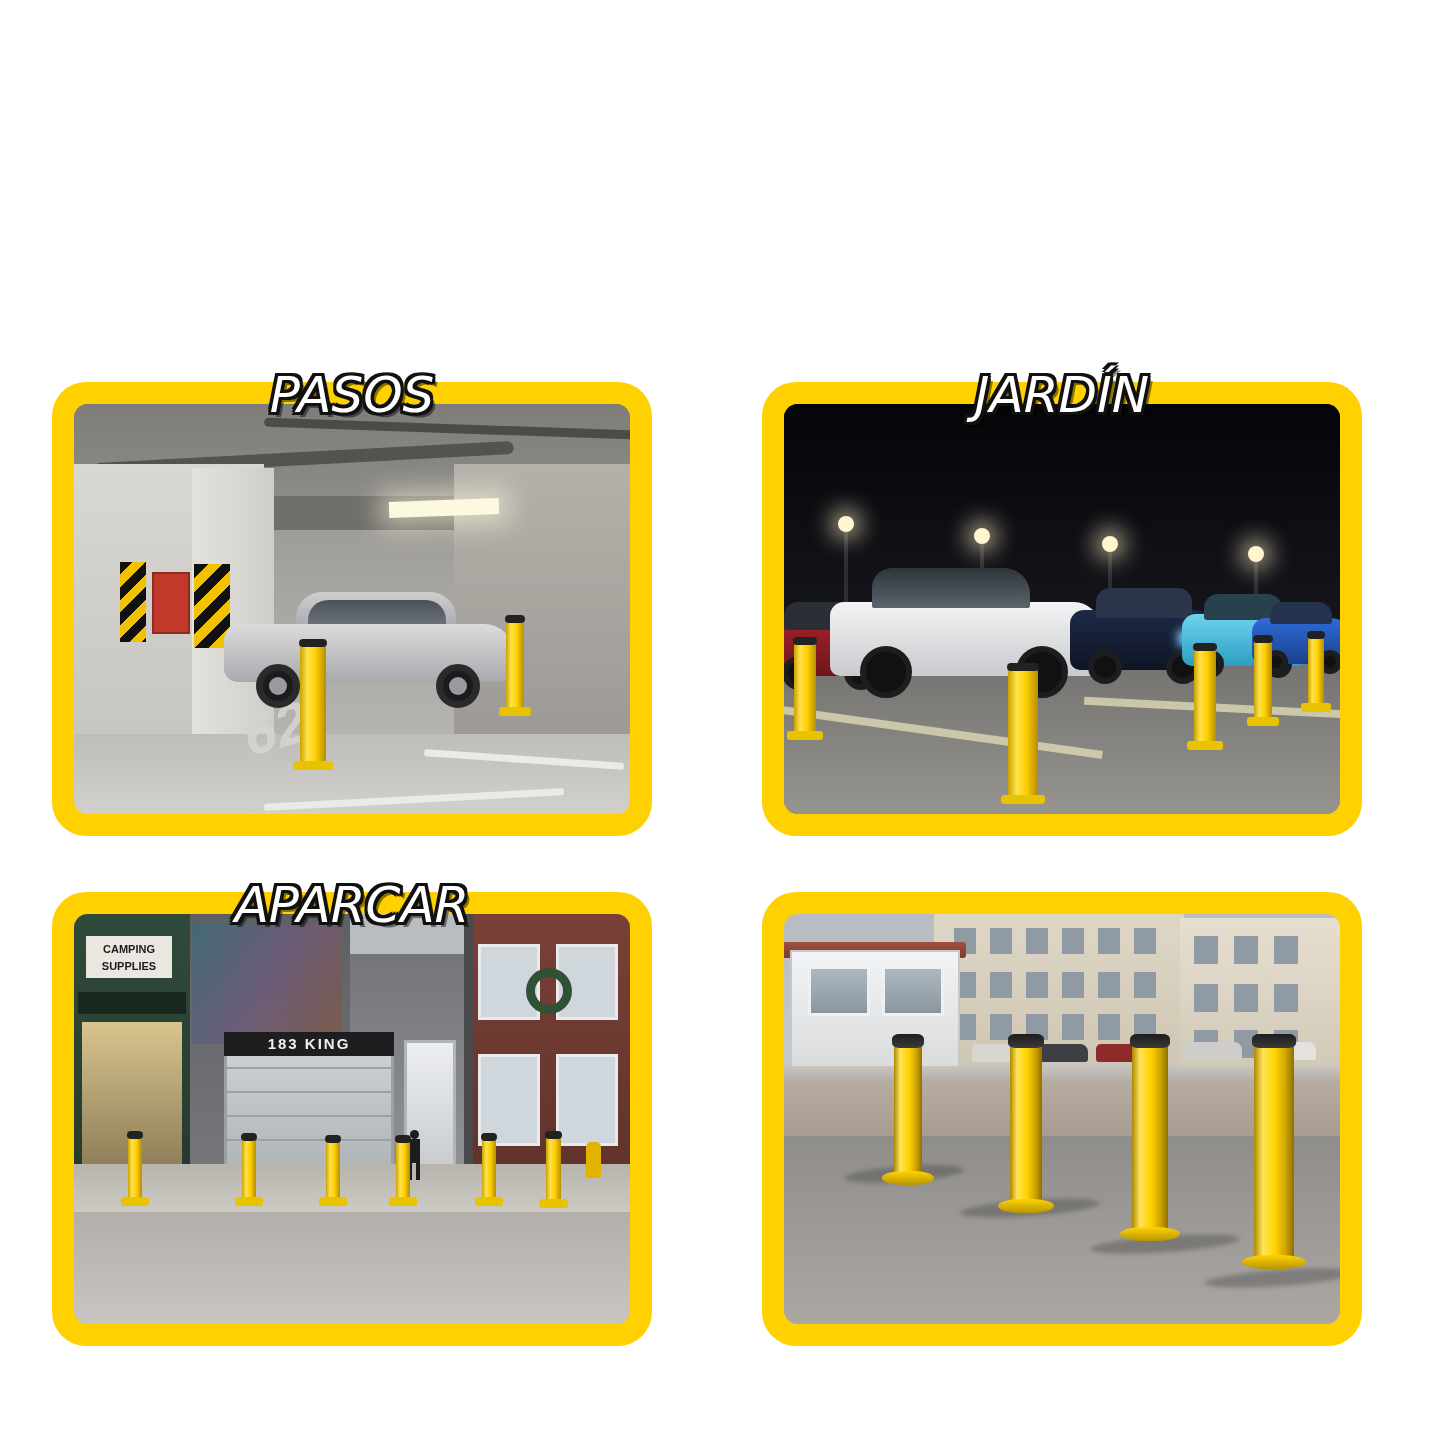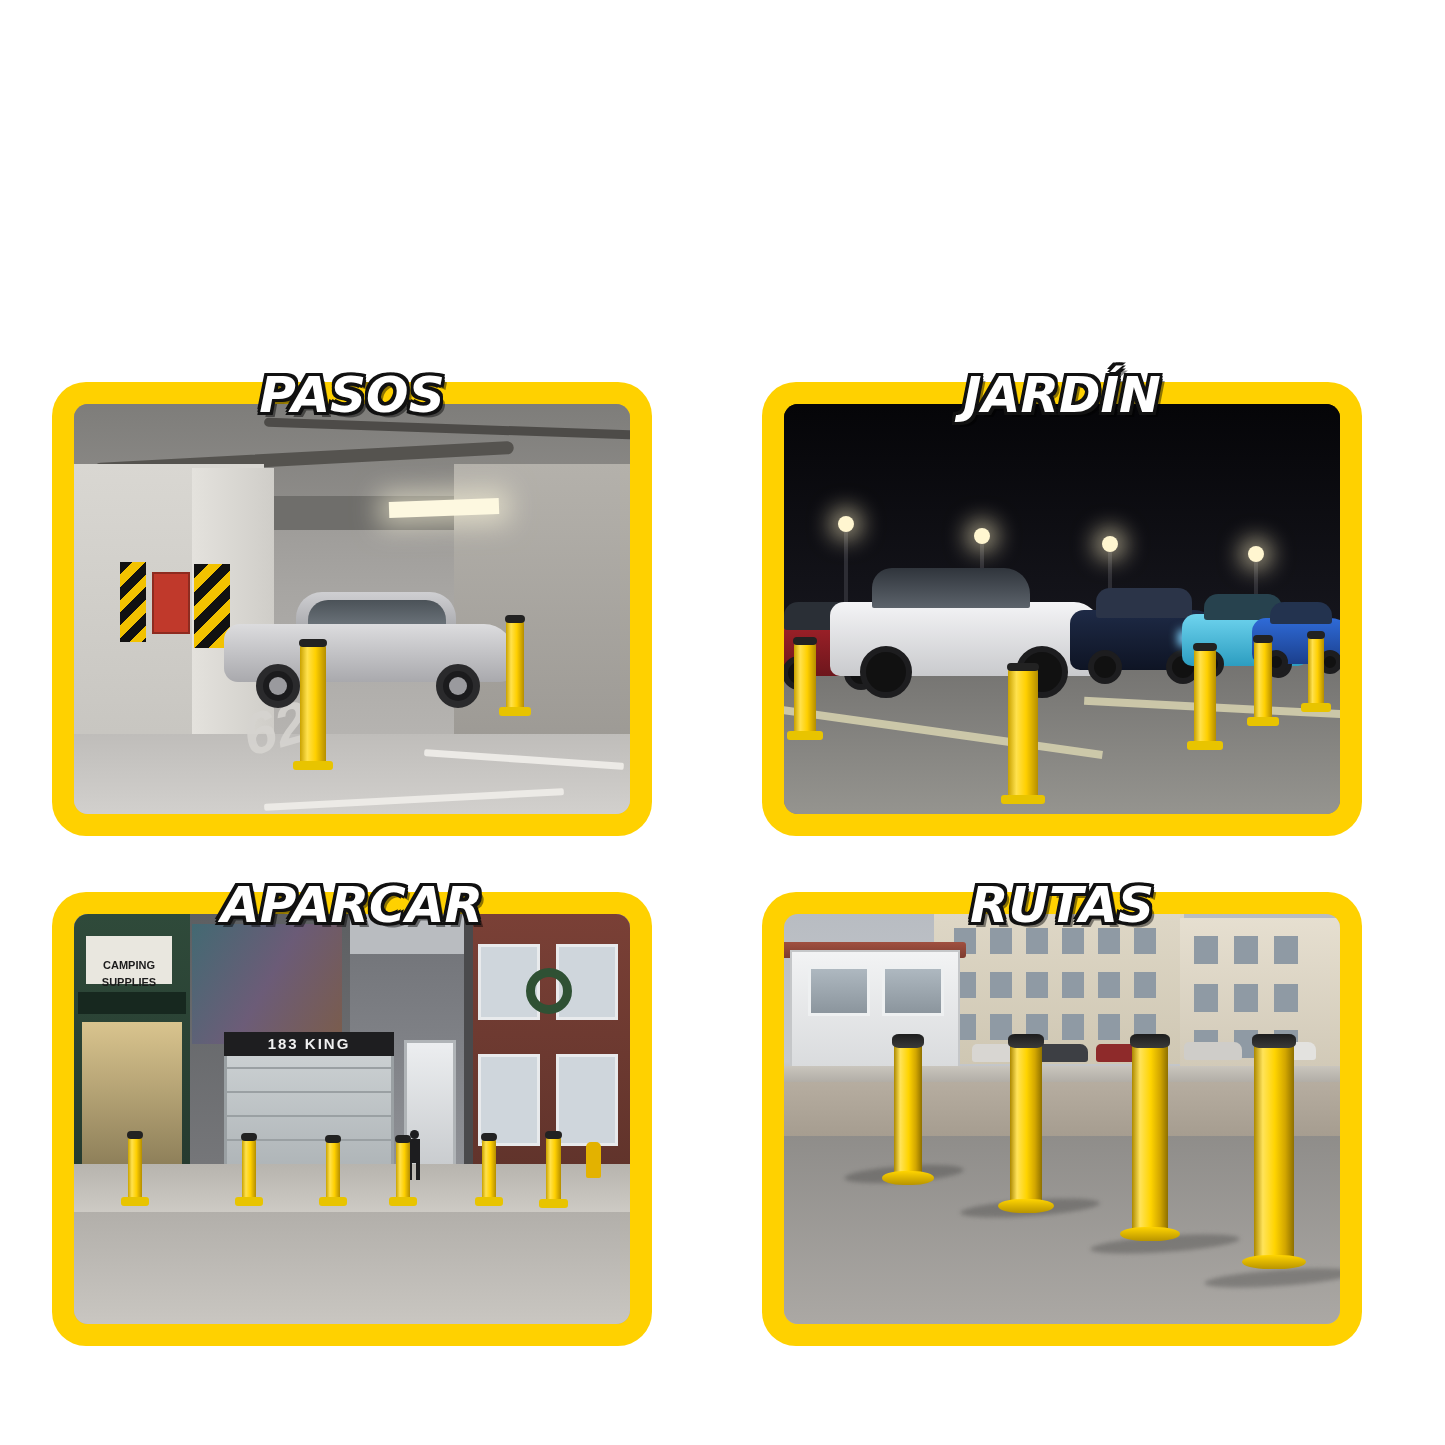--- a/index.html
+++ b/index.html
@@ -97,21 +97,21 @@
     background: #8a8a8a;
   }
   .card-label {
     position: absolute;
     left: 0;
     top: -16px;
     width: 600px;
     text-align: center;
     z-index: 20;
     font-family: "DejaVu Sans", sans-serif;
-    font-weight: 700;
+    font-weight: 400;
     font-style: italic;
     font-size: 50px;
     color: #ffffff;
     letter-spacing: 0px;
     text-shadow:
       -3px -3px 0 #111, 3px -3px 0 #111, -3px 3px 0 #111, 3px 3px 0 #111,
       0px -3px 0 #111, 0px 3px 0 #111, -3px 0px 0 #111, 3px 0px 0 #111,
       5px 5px 0 rgba(0,0,0,0.45);
     pointer-events: none;
     white-space: nowrap;
@@ -232,23 +232,23 @@
   .p2 .car .glass { position:absolute; border-radius:14px 14px 3px 3px; }
   .p2 .car .wheel { position:absolute; bottom:-14px; width:34px;height:34px;border-radius:50%;
     background:#111; border:6px solid #1d1d1f; }
 
   
   .p3 { background: linear-gradient(180deg,#6f7176 0%, #8e9095 60%, #a7a8ab 100%); }
   .p3 .sky { position:absolute; left:0;top:0;width:100%;height:40px; background:#b9bcc0;}
   .p3 .bld-green { position:absolute; left:0; top:0; width:116px; height:300px;
     background:linear-gradient(180deg,#2f4a3a,#24382d); }
   .p3 .awning { position:absolute; left:4px; top:78px; width:108px; height:22px; background:#17281f;}
-  .p3 .shopsign { position:absolute; left:12px; top:22px; width:86px; height:48px;
+  .p3 .shopsign { position:absolute; left:12px; top:22px; width:86px; height:42px;
     background:#e9e7df; color:#1b1b1b; font-size:11px; font-weight:700; text-align:center;
-    line-height:17px; padding-top:21px; font-family:"Liberation Sans",sans-serif;}
+    line-height:17px; padding-top:5px; font-family:"Liberation Sans",sans-serif;}
   .p3 .shopwin { position:absolute; left:8px; top:108px; width:100px; height:150px;
     background:linear-gradient(180deg,#d9c48e,#8a7c57); }
   .p3 .bld-mid { position:absolute; left:116px; top:0; width:160px; height:280px;
     background:linear-gradient(180deg,#5d5f62,#78797c); }
   .p3 .graffiti { position:absolute; left:118px; top:10px; width:150px; height:120px;
     background:linear-gradient(120deg,#3e6b75,#6d5a7a,#7e5a45); opacity:.85;}
   .p3 .garage { position:absolute; left:150px; top:120px; width:170px; height:140px;
     background:linear-gradient(180deg,#cfd4d6,#aeb4b7); border:3px solid #9aa0a3;}
   .p3 .garage-stripe { position:absolute; left:0; width:100%; height:2px; background:#9aa0a3;}
   .p3 .addr { position:absolute; left:150px; top:118px; width:170px; height:24px;
@@ -561,17 +561,16 @@
         </div>
         <div class="big-bollard" style="left:348px;top:128px;width:36px;height:190px;">
           <div class="cap"></div>
           <div class="foot"></div>
         </div>
         <div class="big-bollard" style="left:470px;top:128px;width:40px;height:218px;">
           <div class="cap"></div>
           <div class="foot"></div>
         </div>
       </div>
-      <div class="card-label">RUTAS</div>
     </div>
 
   </div>
 </div>
 
 </body></html>

